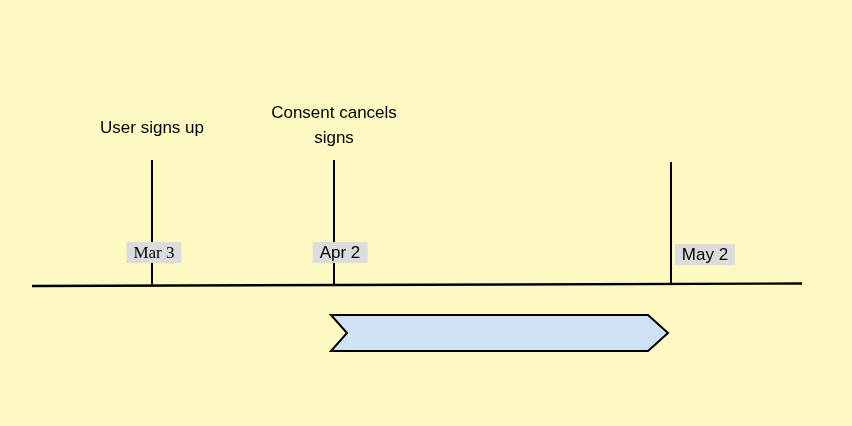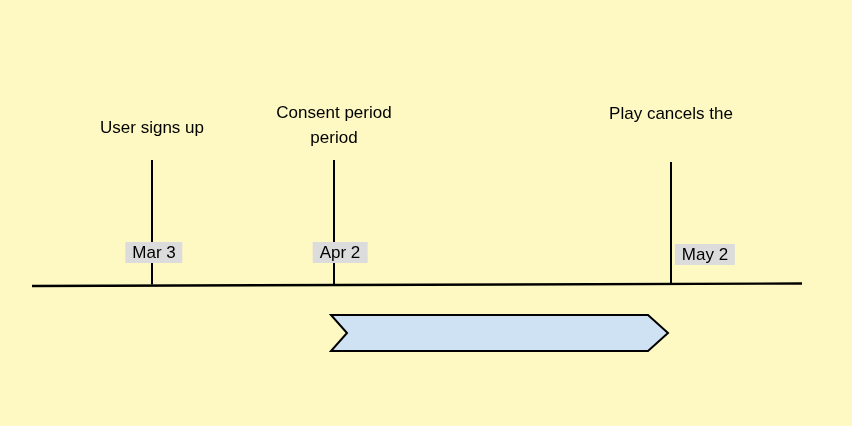--- a/index.html
+++ b/index.html
@@ -37,21 +37,21 @@
   .date-badge {
     position: absolute;
     transform: translateX(-50%);
     background: #dcdcdc;
     color: #000000;
     font-size: 17px;
     line-height: 21px;
     padding: 0 7px;
     white-space: nowrap;
   }
-  .date-1 { left: 154px; top: 242px; }
+  .date-1 { left: 154px; top: 242px; font-family: Liberation Serif, serif; }
   .date-2 { left: 334px; top: 242px; margin-left: 6px; }
   .date-3 { left: 671px; top: 244px; margin-left: 34px; }
   .banner-label {
     position: absolute;
     left: 347px;
     top: 315px;
     width: 301px;
     height: 36px;
     display: flex;
     align-items: center;
@@ -76,24 +76,23 @@
 
     <polygon points="331,315 648,315 668,333 648,351 331,351 347,333" stroke="#000000" stroke-width="2" stroke-linejoin="miter" fill="#cfe2f3"></polygon>
   </svg>
 
   <div class="caption caption-1">
     <div>User signs up</div>
   </div>
   <div class="date-badge date-1">Mar 3</div>
 
   <div class="caption caption-2">
-    <div>Consent period</div>
-    <div>period</div>
+    <div>Consent cancels</div>
+    <div>signs</div>
   </div>
   <div class="date-badge date-2">Apr 2</div>
 
   <div class="caption caption-3">
-    <div>Play cancels the</div>
   </div>
   <div class="date-badge date-3">May 2</div>
 
 
 </div>
 
 </body></html>

